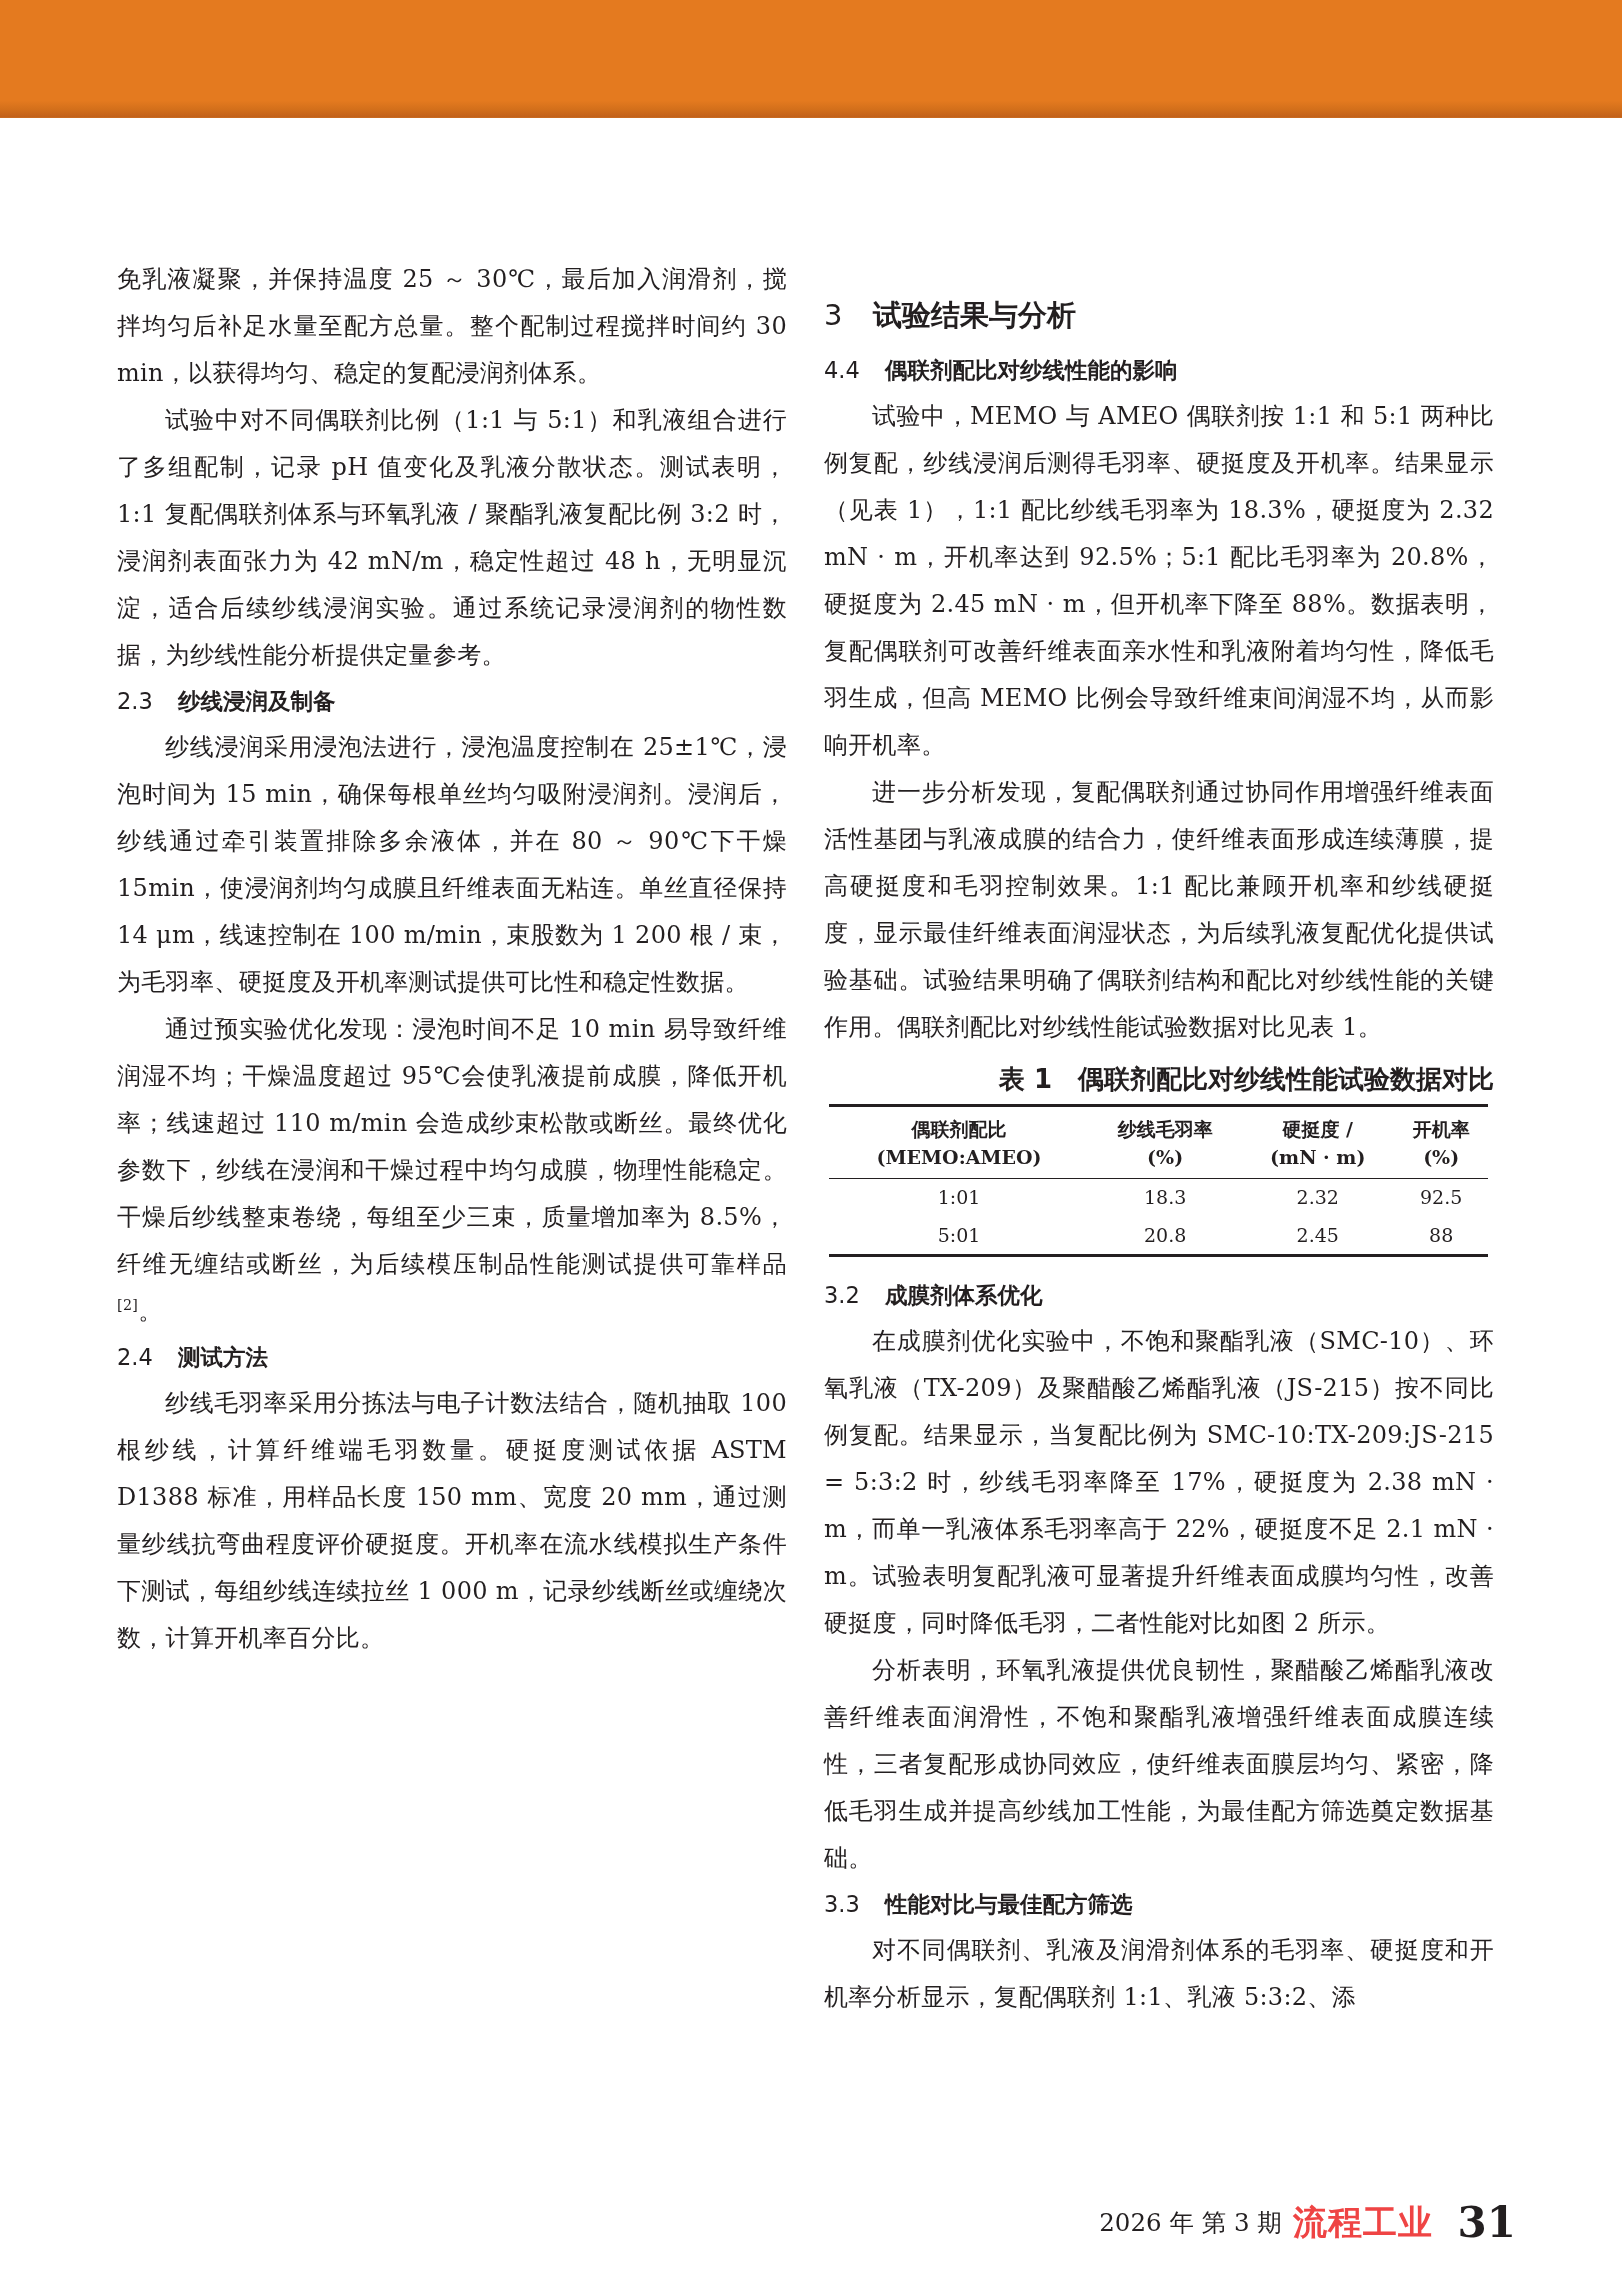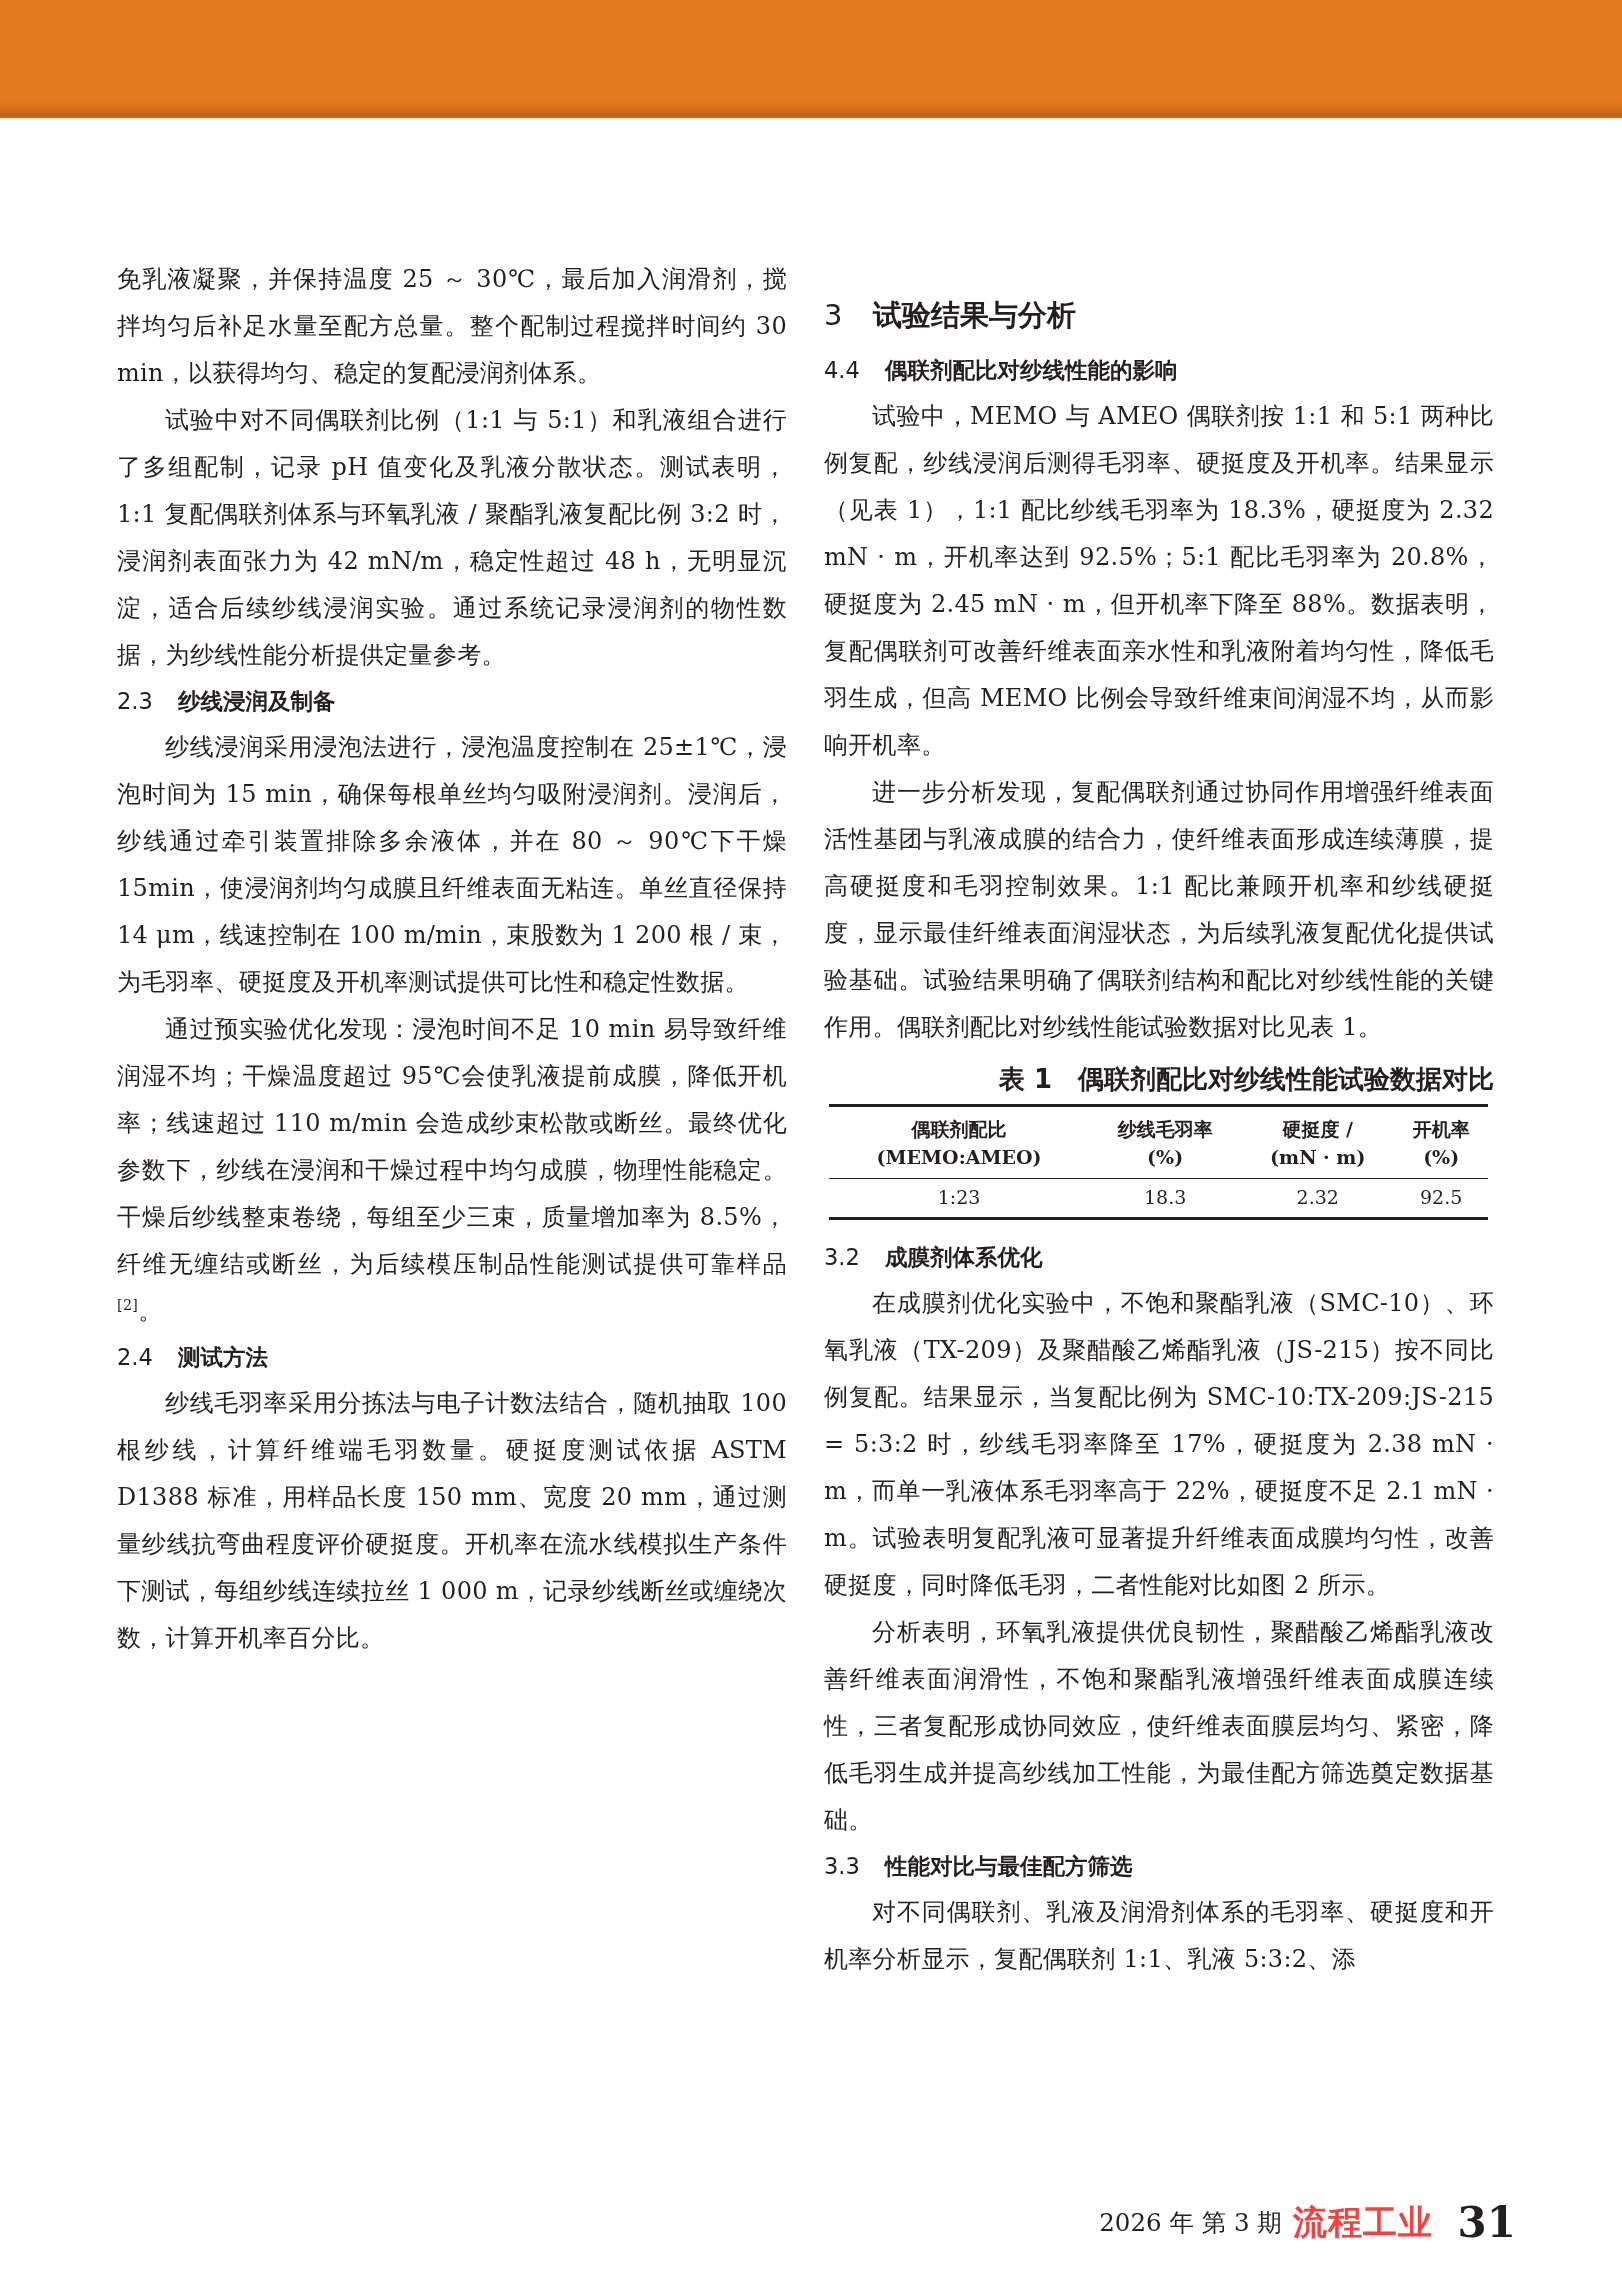--- a/index.html
+++ b/index.html
@@ -71,24 +71,30 @@
     <thead>
       <tr>
         <th><span>偶联剂配比</span><br><span>(MEMO:AMEO)</span></th>
         <th><span>纱线毛羽率</span><br><span>(%)</span></th>
         <th><span>硬挺度 /</span><br><span>(mN · m)</span></th>
         <th><span>开机率</span><br><span>(%)</span></th>
       </tr>
     </thead>
     <tbody>
       <tr>
-        <td>1:23</td>
+        <td>1:01</td>
         <td>18.3</td>
         <td>2.32</td>
         <td>92.5</td>
+      </tr>
+      <tr>
+        <td>5:01</td>
+        <td>20.8</td>
+        <td>2.45</td>
+        <td>88</td>
       </tr>
     </tbody>
   </table>
 
   <div class="h2" style="margin-top:15.3px;">
     <span class="h-num">3.2</span><span>成膜剂体系优化</span>
   </div>
   <p class="para indent">在成膜剂优化实验中，不饱和聚酯乳液（SMC-10）、环氧乳液（TX-209）及聚醋酸乙烯酯乳液（JS-215）按不同比例复配。结果显示，当复配比例为 SMC-10:TX-209:JS-215 = 5:3:2 时，纱线毛羽率降至 17%，硬挺度为 2.38  mN · m，而单一乳液体系毛羽率高于 22%，硬挺度不足 2.1 mN · m。试验表明复配乳液可显著提升纤维表面成膜均匀性，改善硬挺度，同时降低毛羽，二者性能对比如图 2 所示。</p>
   <p class="para indent">分析表明，环氧乳液提供优良韧性，聚醋酸乙烯酯乳液改善纤维表面润滑性，不饱和聚酯乳液增强纤维表面成膜连续性，三者复配形成协同效应，使纤维表面膜层均匀、紧密，降低毛羽生成并提高纱线加工性能，为最佳配方筛选奠定数据基础。</p>
 

